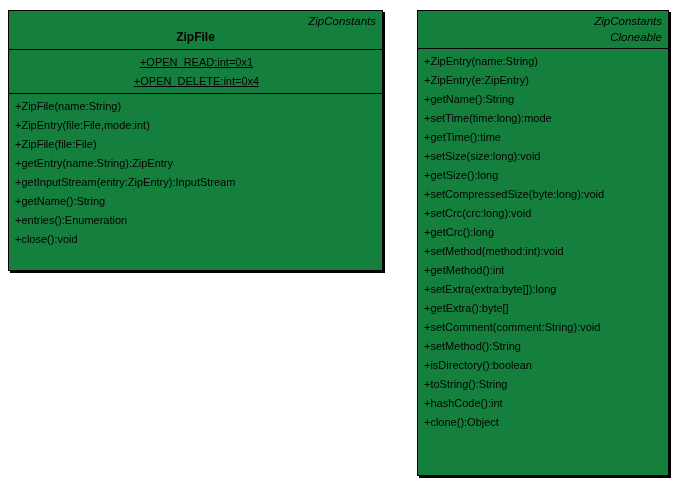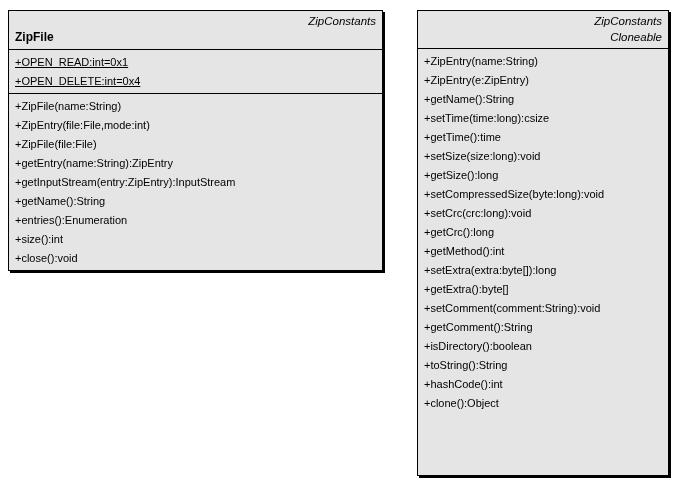--- a/index.html
+++ b/index.html
@@ -10,21 +10,21 @@
     width: 679px;
     height: 489px;
     background: #ffffff;
     position: relative;
     font-family: "Liberation Sans", "DejaVu Sans", sans-serif;
     color: #000000;
     overflow: hidden;
   }
   .uml-class {
     position: absolute;
-    background: #e5e5e5;
+    background: #15803d;
     border: 1px solid #000000;
     box-shadow: 2px 2px 0 #000000;
     box-sizing: border-box;
   }
   .uml-class-zipfile {
     left: 8px;
     top: 10px;
     width: 375px;
     height: 261px;
   }
@@ -41,35 +41,36 @@
     font-style: italic;
     font-size: 11.5px;
     line-height: 16px;
     text-align: right;
     white-space: nowrap;
   }
   .class-name {
     font-weight: bold;
     font-size: 12px;
     line-height: 17px;
-    text-align: left;
+    text-align: center;
     white-space: nowrap;
   }
   .uml-compartment {
     border-top: 1px solid #000000;
     padding: 3px 4px 2px 4px;
   }
   .member-row {
     font-size: 11px;
     line-height: 19px;
     white-space: nowrap;
     padding-left: 2px;
   }
   .fields .member-row {
     text-decoration: underline;
+    text-align: center;
   }
 </style>
 </head>
 <body>
 
 <div class="uml-class uml-class-zipfile">
   <div class="uml-header">
     <div>
         <div class="stereotype">ZipConstants</div>
       </div>
@@ -80,46 +81,46 @@
       <div class="member-row">+OPEN_DELETE:int=0x4</div>
     </div>
   <div class="uml-compartment methods">
       <div class="member-row">+ZipFile(name:String)</div>
       <div class="member-row">+ZipEntry(file:File,mode:int)</div>
       <div class="member-row">+ZipFile(file:File)</div>
       <div class="member-row">+getEntry(name:String):ZipEntry</div>
       <div class="member-row">+getInputStream(entry:ZipEntry):InputStream</div>
       <div class="member-row">+getName():String</div>
       <div class="member-row">+entries():Enumeration</div>
-      <div class="member-row">+size():int</div>
       <div class="member-row">+close():void</div>
     </div>
 </div>
 
 <div class="uml-class uml-class-zipentry">
   <div class="uml-header">
     <div>
         <div class="stereotype">ZipConstants</div>
         <div class="stereotype">Cloneable</div>
       </div>
   </div>
   <div class="uml-compartment methods">
       <div class="member-row">+ZipEntry(name:String)</div>
       <div class="member-row">+ZipEntry(e:ZipEntry)</div>
       <div class="member-row">+getName():String</div>
-      <div class="member-row">+setTime(time:long):csize</div>
+      <div class="member-row">+setTime(time:long):mode</div>
       <div class="member-row">+getTime():time</div>
       <div class="member-row">+setSize(size:long):void</div>
       <div class="member-row">+getSize():long</div>
       <div class="member-row">+setCompressedSize(byte:long):void</div>
       <div class="member-row">+setCrc(crc:long):void</div>
       <div class="member-row">+getCrc():long</div>
+      <div class="member-row">+setMethod(method:int):void</div>
       <div class="member-row">+getMethod():int</div>
       <div class="member-row">+setExtra(extra:byte[]):long</div>
       <div class="member-row">+getExtra():byte[]</div>
       <div class="member-row">+setComment(comment:String):void</div>
-      <div class="member-row">+getComment():String</div>
+      <div class="member-row">+setMethod():String</div>
       <div class="member-row">+isDirectory():boolean</div>
       <div class="member-row">+toString():String</div>
       <div class="member-row">+hashCode():int</div>
       <div class="member-row">+clone():Object</div>
     </div>
 </div>
 
 </body></html>

